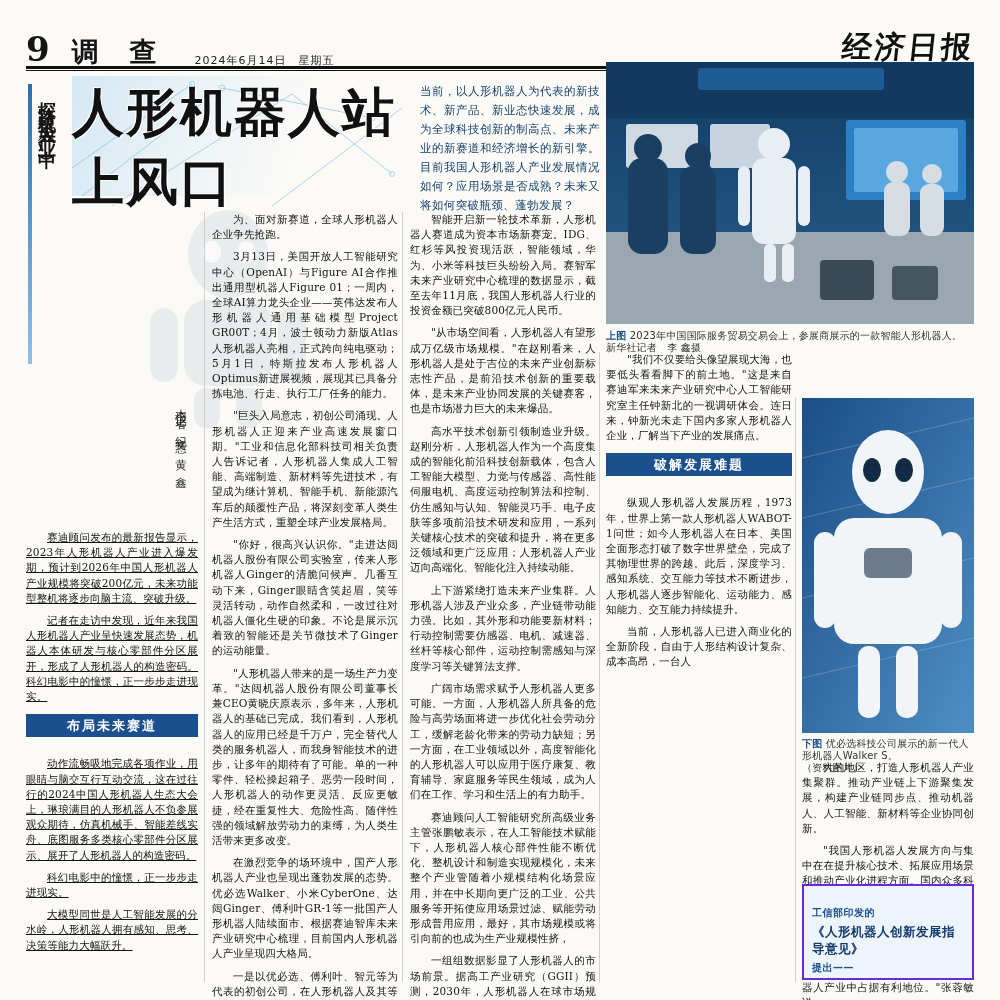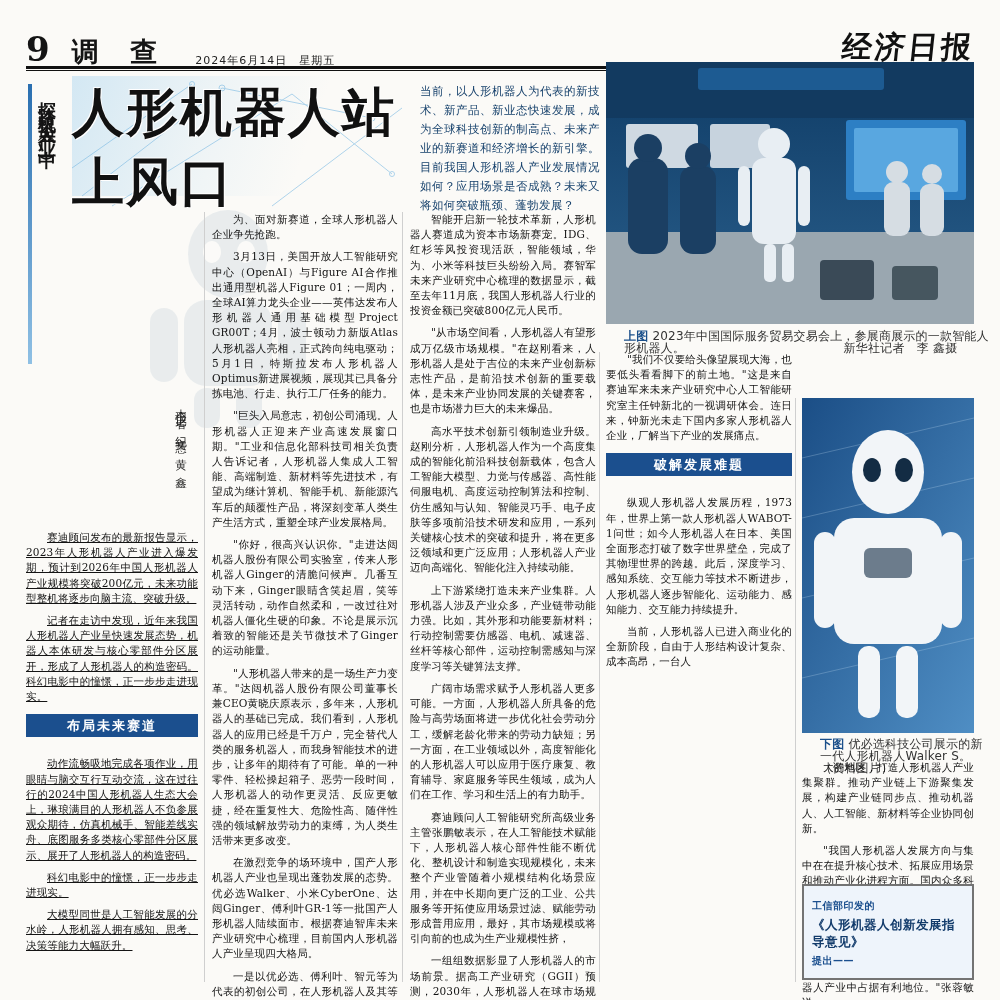--- a/index.html
+++ b/index.html
@@ -15,21 +15,21 @@
   
   .masthead{
     position:absolute;left:26px;top:14px;width:948px;height:52px;
     display:flex;align-items:flex-end;
   }
   .page-num{
     font-family:"DejaVu Serif","Liberation Serif",serif;
     font-size:34px;font-weight:bold;line-height:1;margin-right:22px;
   }
   .section-name{
-    font-family:Liberation Sans, sans-serif;
+    font-family:Liberation Serif, serif;
     font-size:27px;font-weight:bold;letter-spacing:12px;line-height:1;
     margin-right:26px;
   }
   .issue-date{
     font-size:11px;color:#222;line-height:1;letter-spacing:1px;
   }
   .paper-logo{
     position:absolute;right:0;bottom:-2px;
     font-family:"DejaVu Serif","Liberation Serif",serif;
     font-size:30px;font-weight:bold;letter-spacing:3px;
@@ -91,23 +91,22 @@
   }
 
   
   .photo{
     position:absolute;overflow:hidden;background:#26405c;
   }
   .photo-top{left:606px;top:62px;width:368px;height:262px;}
   .photo-bottom{left:802px;top:398px;width:172px;height:335px;}
 
   .cap{
-    position:absolute;font-size:12px;line-height:12px;color:#333;
+    position:absolute;font-size:10px;line-height:12px;color:#333;
     letter-spacing:.2px;
-    margin-left:18px;
   }
   .cap-top{left:606px;top:330px;width:368px;}
   .cap-bottom{left:802px;top:738px;width:172px;}
   .cap .tag{font-weight:bold;color:#1a4f8a;}
 
   
   .byline{
     position:absolute;left:166px;top:400px;width:26px;
     writing-mode:vertical-rl;
     font-size:11.5px;line-height:22px;letter-spacing:3px;color:#222;
@@ -140,22 +139,22 @@
   .introcol{
     position:absolute;left:26px;top:530px;width:172px;
     font-family:"DejaVu Serif","Liberation Serif",serif;
     font-size:10.5px;line-height:15.2px;text-align:justify;letter-spacing:.15px;
   }
   .introcol p{margin:0 0 7px 0;text-indent:21px;text-decoration:underline;}
 
   
   .callout{
     position:absolute;left:802px;top:884px;width:172px;height:96px;
-    border:2px solid #737373;background:#eef4fb;
-    box-sizing:border-box;padding:13px 8px;
+    border:2px solid #6d28d9;background:#eef4fb;
+    box-sizing:border-box;padding:20px 8px;
   }
   .callout .c-top{
     font-size:10px;font-weight:bold;color:#1b4f8e;line-height:14px;letter-spacing:.5px;
   }
   .callout .c-main{
     font-family:"DejaVu Serif","Liberation Serif",serif;
     font-size:12.5px;font-weight:bold;color:#123b6b;line-height:17px;margin-top:3px;letter-spacing:.5px;
   }
   .callout .c-sub{
     font-size:10px;font-weight:bold;color:#1b4f8e;margin-top:4px;letter-spacing:.5px;

